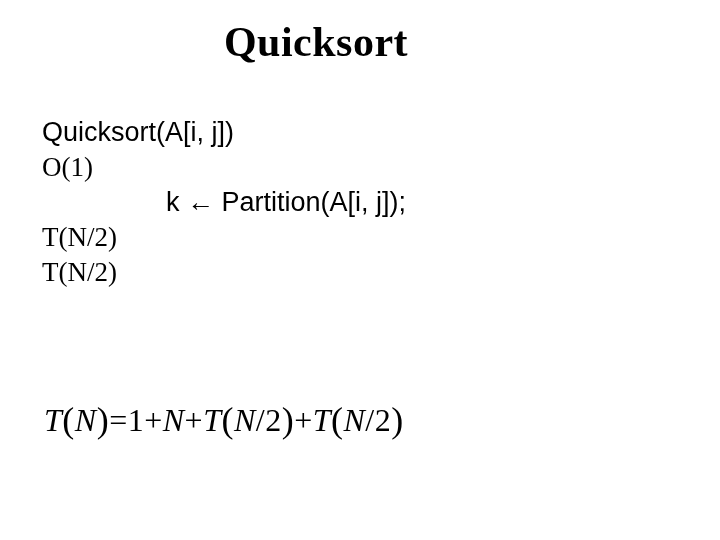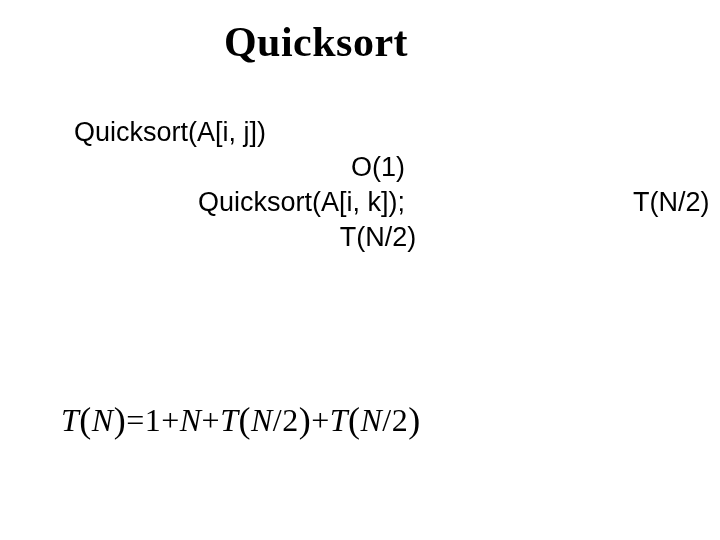--- a/index.html
+++ b/index.html
@@ -34,37 +34,35 @@
     top: 115px;
     left: 42px;
     width: 640px;
   }
   .row {
     display: flex;
     align-items: baseline;
     font-size: 27px;
     line-height: 1.3;
     white-space: pre;
-    margin-left: 32px;
   }
   .code {
     flex: 0 0 435px;
     font-family: Verdana, Geneva, sans-serif;
   }
   .cost {
     flex: 1 1 auto;
-    font-family: Liberation Sans, sans-serif;
-    text-align: center;
+    font-family: Liberation Serif, serif;
   }
   .ind1 { padding-left: 62px; }
   .ind2 { padding-left: 124px; }
   .formula {
     position: absolute;
     top: 398px;
-    left: 61px;
+    left: 44px;
     font-family: "Times New Roman", Times, serif;
     font-size: 32px;
     font-style: italic;
     letter-spacing: 0.5px;
   }
   .formula .up { font-style: normal; }
   .formula .paren {
     font-style: normal;
     font-size: 36px;
     position: relative;
@@ -80,23 +78,23 @@
 
   <div class="body">
     <div class="row">
       <span class="code">Quicksort(A[i, j])</span>
       <span class="cost"></span>
     </div>
     <div class="row">
       <span class="cost">O(1)</span>
     </div>
     <div class="row">
+      <span class="code ind2">k ← Partition(A[i, j]);</span>
     </div>
     <div class="row">
-      <span class="code ind2">Quicksort(A[i, k]);</span>
       <span class="cost">T(N/2)</span>
     </div>
     <div class="row">
       <span class="cost">T(N/2)</span>
     </div>
   </div>
 
   <div class="formula">
     <span>T</span><span class="paren">(</span><span>N</span><span class="paren">)</span><span class="up">=</span><span class="up">1</span><span class="up">+</span><span>N</span><span class="up">+</span><span>T</span><span class="paren">(</span><span>N</span><span class="up">/</span><span class="up">2</span><span class="paren">)</span><span class="up">+</span><span>T</span><span class="paren">(</span><span>N</span><span class="up">/</span><span class="up">2</span><span class="paren">)</span>
   </div>

